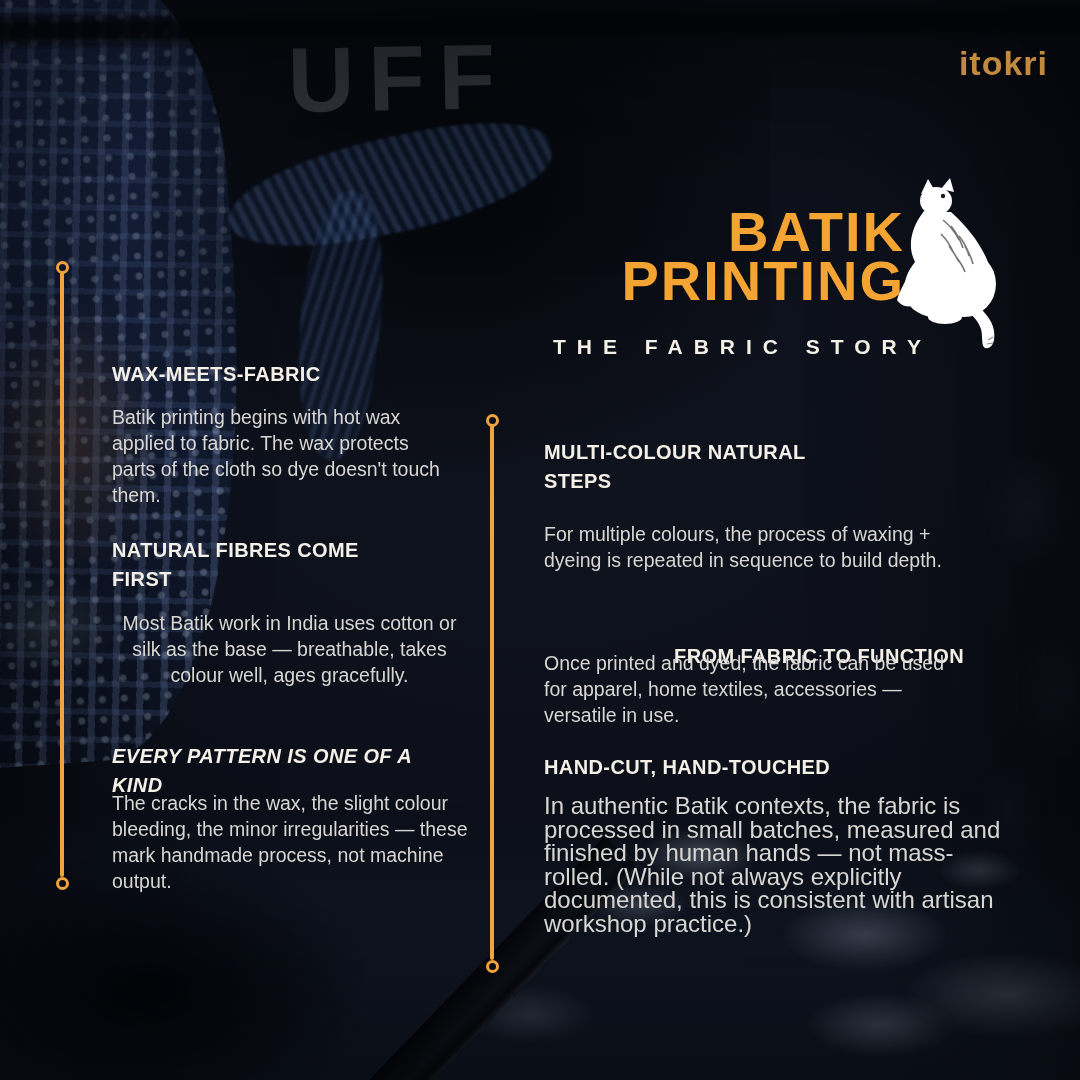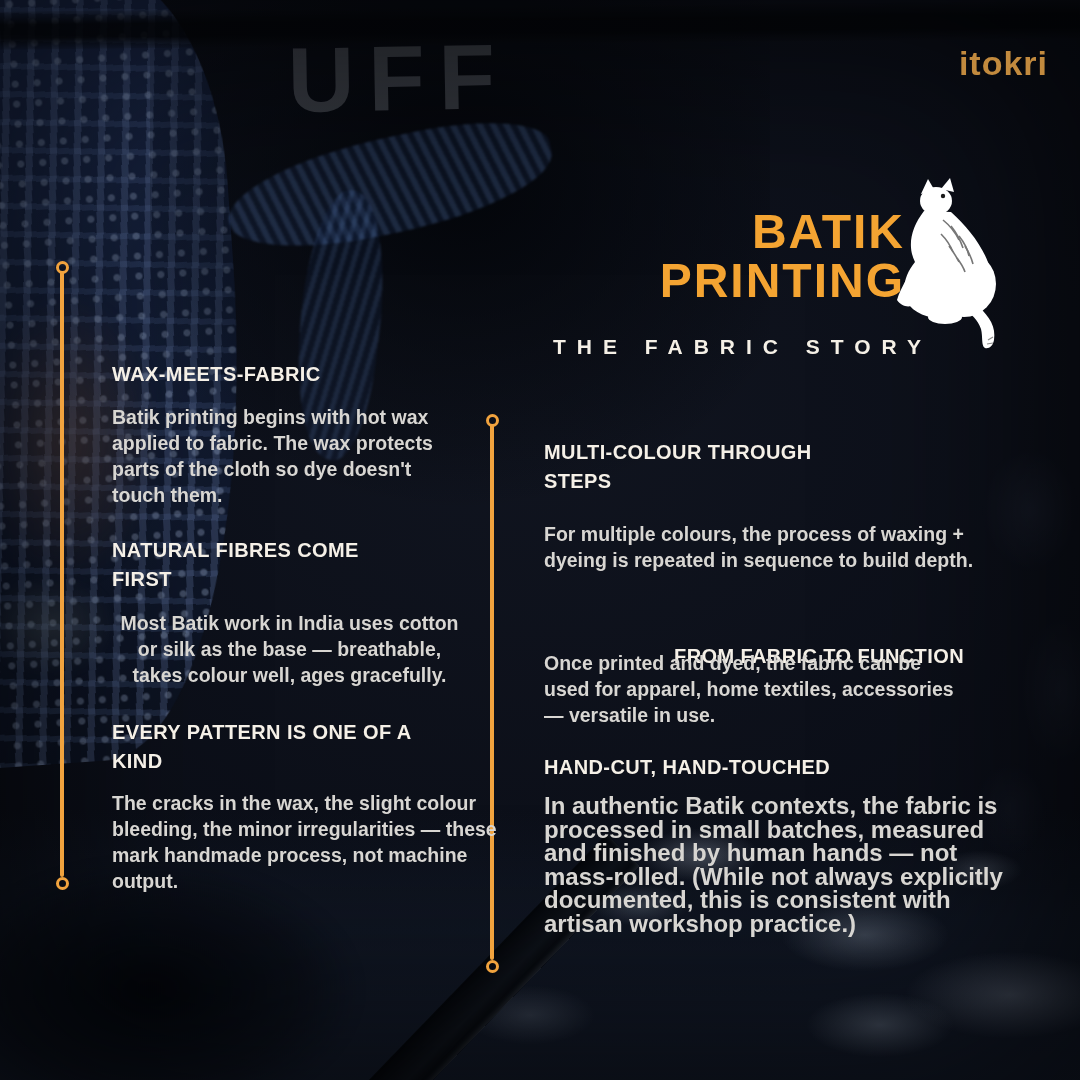--- a/index.html
+++ b/index.html
@@ -88,48 +88,48 @@
     left:0;top:0;width:1080px;height:1080px;
     box-shadow:inset 0 0 180px 60px rgba(0,0,0,0.55);
   }
   
   .logo{
     position:absolute;right:32px;top:44px;font-size:34px;font-weight:700;
     color:#C28A3E;letter-spacing:1px;
   }
   .title{
     position:absolute;top:207px;left:575px;width:330px;text-align:right;
-    color:#F4A432;font-weight:800;font-size:48px;line-height:49px;letter-spacing:2px;
+    color:#F4A432;font-weight:800;font-size:56px;line-height:49px;letter-spacing:2px;
   }
   .subtitle{
     position:absolute;top:335px;left:553px;width:355px;text-align:center;
     color:#F5F0E6;font-weight:700;font-size:21px;letter-spacing:11px;white-space:nowrap;
   }
   .cat{position:absolute;left:893px;top:176px;width:126px;height:178px;}
   
   .rail{position:absolute;width:3.4px;background:#F1A33E;border-radius:2px;}
   .rail-left{left:60.3px;top:271px;height:606px;}
   .rail-right{left:490.3px;top:424px;height:536px;}
   .node{
     position:absolute;width:13px;height:13px;box-sizing:border-box;
     border:3.5px solid #F1A33E;border-radius:50%;background:rgba(10,13,22,.4);
   }
   
   .sec-h{
     position:absolute;color:#F5F0E7;font-weight:700;font-size:20px;line-height:29px;
     letter-spacing:0.4px;
   }
   .sec-b{
-    position:absolute;color:#D8D6D2;font-weight:700;font-size:19.5px;line-height:26px;
+    position:absolute;color:#D8D6D2;font-weight:400;font-size:19.5px;line-height:26px;
   }
   .s1h{left:112px;top:360px;width:360px;}
   .s1b{left:112px;top:404px;width:345px;}
   .s2h{left:112px;top:536px;width:300px;}
   .s2b{left:112px;top:610px;width:355px;text-align:center;}
-  .s3h{left:112px;top:718px;width:345px;}
+  .s3h{left:112px;top:742px;width:345px;font-style:italic;}
   .s3b{left:112px;top:790px;width:385px;}
   .s4h{left:544px;top:438px;width:320px;}
   .s4b{left:544px;top:504px;width:430px;margin-top:17px;}
   .s5h{left:544px;top:642px;width:420px;text-align:right;}
   .s5b{left:544px;top:650px;width:420px;}
   .s6h{left:544px;top:753px;width:420px;}
   .s6b{left:544px;top:794px;width:465px;font-size:24px;line-height:23.5px;}
 </style>
 </head>
 <body>
@@ -195,21 +195,21 @@
 
   <div class="sec-h s1h">WAX-MEETS-FABRIC</div>
   <div class="sec-b s1b">Batik printing begins with hot wax applied to fabric. The wax protects parts of the cloth so dye doesn't touch them.</div>
 
   <div class="sec-h s2h">NATURAL FIBRES COME FIRST</div>
   <div class="sec-b s2b">Most Batik work in India uses cotton or silk as the base — breathable, takes colour well, ages gracefully.</div>
 
   <div class="sec-h s3h">EVERY PATTERN IS ONE OF A KIND</div>
   <div class="sec-b s3b">The cracks in the wax, the slight colour bleeding, the minor irregularities — these mark handmade process, not machine output.</div>
 
-  <div class="sec-h s4h">MULTI-COLOUR THROUGH STEPS</div>
+  <div class="sec-h s4h">MULTI-COLOUR NATURAL STEPS</div>
   <div class="sec-b s4b">For multiple colours, the process of waxing + dyeing is repeated in sequence to build depth.</div>
 
   <div class="sec-h s5h">FROM FABRIC TO FUNCTION</div>
   <div class="sec-b s5b">Once printed and dyed, the fabric can be used for apparel, home textiles, accessories — versatile in use.</div>
 
   <div class="sec-h s6h">HAND-CUT, HAND-TOUCHED</div>
   <div class="sec-b s6b">In authentic Batik contexts, the fabric is processed in small batches, measured and finished by human hands — not mass-rolled. (While not always explicitly documented, this is consistent with artisan workshop practice.)</div>
 
 </div>
 

